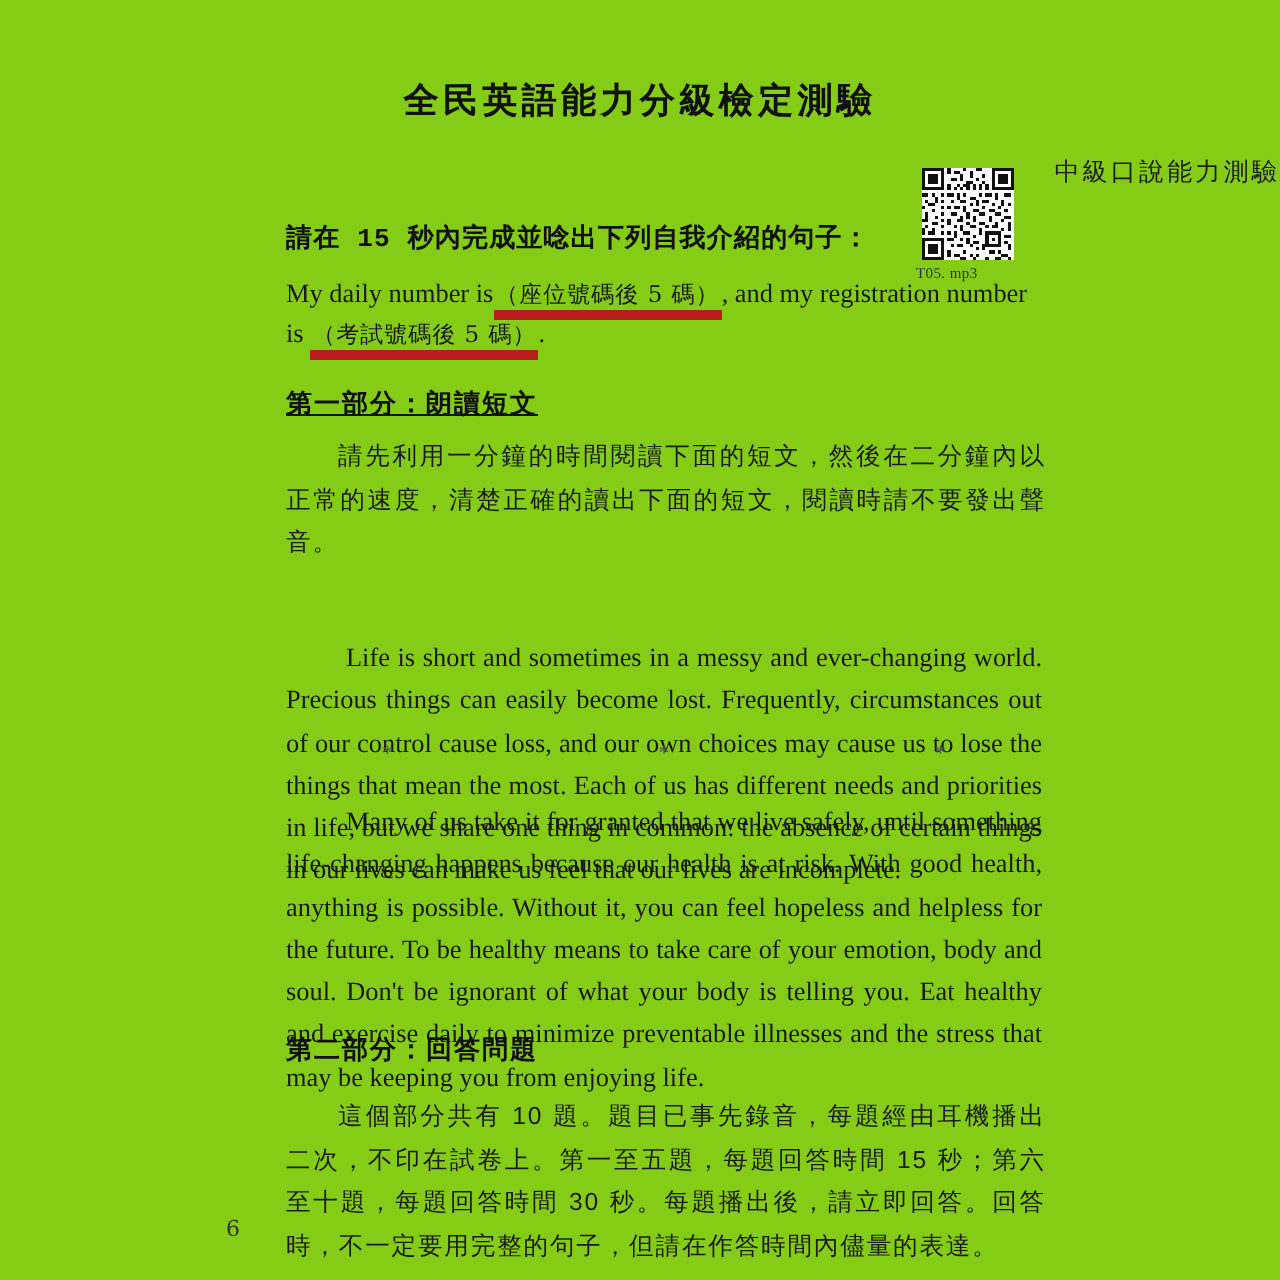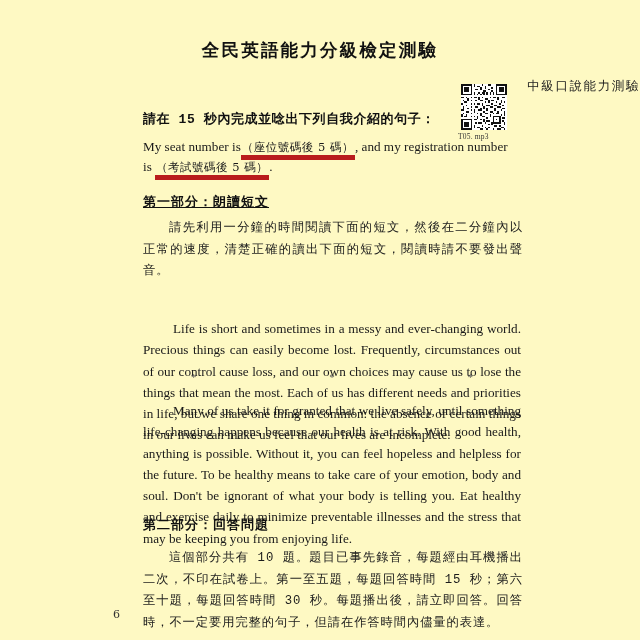--- a/index.html
+++ b/index.html
@@ -14,21 +14,21 @@
     overflow: hidden;
     font-family: "Liberation Serif", "DejaVu Serif", serif;
     color: #1a1a1a;
     -webkit-font-smoothing: antialiased;
   }
   .page {
     position: absolute;
     left: 0; top: 0;
     width: 640px;
     height: 640px;
-    background: #fef9c3;
+    background: #84cc16;
   }
 
   
   .doc-title {
     position: absolute;
     left: 0; right: 0;
     top: 38px;
     text-align: center;
     font-family: "DejaVu Serif", "Liberation Serif", serif;
     font-weight: bold;
@@ -106,21 +106,21 @@
     letter-spacing: 1px;
     color: #111;
   }
   .sec1-head { top: 193px; text-decoration: underline; }
   .sec2-head { top: 516px; }
 
   .cn-para {
     position: absolute;
     left: 143px;
     width: 380px;
-    font-family: Liberation Mono, monospace;
+    font-family: Liberation Sans, sans-serif;
     font-size: 12.3px;
     line-height: 21.5px;
     letter-spacing: 0.9px;
     text-align: justify;
     text-justify: inter-character;
     text-indent: 26px;
     color: #1b1b1b;
   }
   .sec1-note { top: 218px; }
   .sec2-note { top: 548px; }
@@ -330,21 +330,21 @@
         <rect x="23" y="28" width="2" height="1"></rect>
           <rect x="27" y="28" width="1" height="1"></rect>
       </g>
     </svg>
     <div class="qr-caption">T05. mp3</div>
   </div>
 
   <div class="prompt-line">請在 15 秒內完成並唸出下列自我介紹的句子：</div>
 
   <div class="self-intro">
-    <span>My seat number is</span><span class="blank">（座位號碼後 5 碼）</span><span>, and my registration number is</span>
+    <span>My daily number is</span><span class="blank">（座位號碼後 5 碼）</span><span>, and my registration number is</span>
     <span class="blank">（考試號碼後 5 碼）</span><span>.</span>
   </div>
 
   <div class="section-head sec1-head">第一部分：朗讀短文</div>
   <div class="cn-para sec1-note">請先利用一分鐘的時間閱讀下面的短文，然後在二分鐘內以正常的速度，清楚正確的讀出下面的短文，閱讀時請不要發出聲音。</div>
 
   <div class="en-para en-p1">Life is short and sometimes in a messy and ever-changing world. Precious things can easily become lost. Frequently, circumstances out of our control cause loss, and our own choices may cause us to lose the things that mean the most. Each of us has different needs and priorities in life, but we share one thing in common: the absence of certain things in our lives can make us feel that our lives are incomplete.</div>
 
   <div class="divider">
     <span>*</span>

